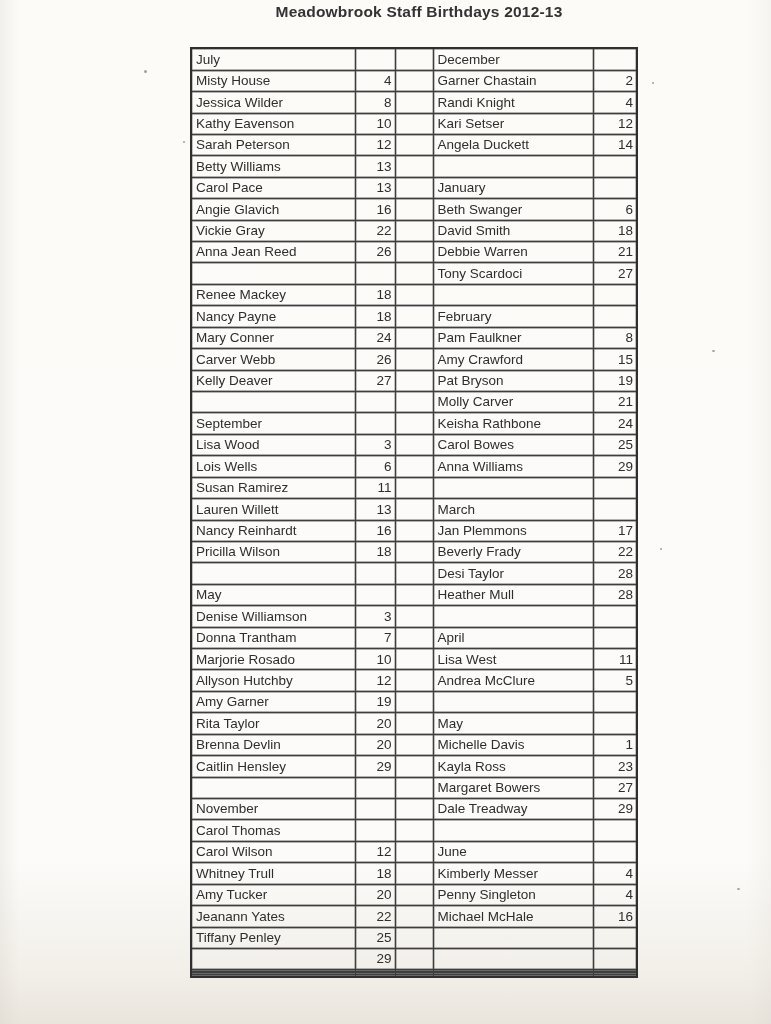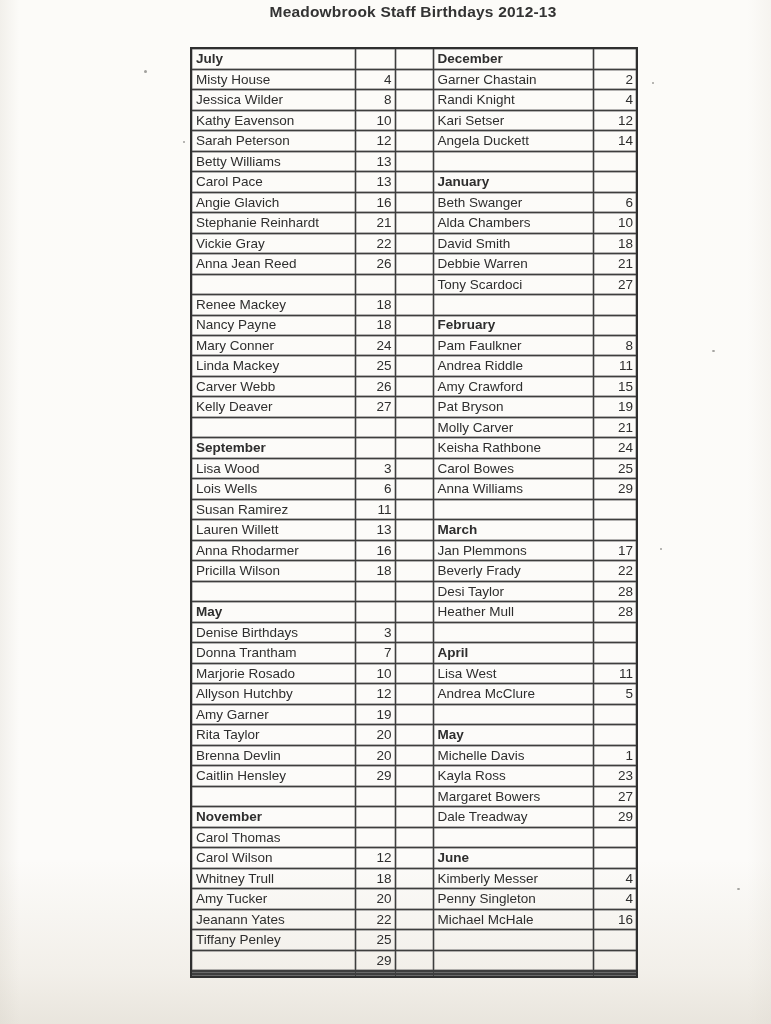--- a/index.html
+++ b/index.html
@@ -15,21 +15,21 @@
     background: linear-gradient(180deg, #fcfbf8 0%, #fcfbf9 84%, #f2efe9 95%, #e9e5dd 100%);
   }
   .page-sheet {
     position: absolute;
     inset: 0;
     background:
       linear-gradient(90deg, rgba(210,205,195,0.25) 0%, rgba(255,255,255,0) 2.5%, rgba(255,255,255,0) 97%, rgba(215,210,200,0.18) 100%);
   }
   .doc-title {
     position: absolute;
-    left: 190px;
+    left: 196px;
     top: 3px;
     width: 446px;
     margin: 0;
     text-align: center;
     font-size: 15.5px;
     font-weight: bold;
     letter-spacing: 0.2px;
     color: #333333;
   }
   table.bday-table {
@@ -53,21 +53,21 @@
     vertical-align: middle;
     line-height: 1;
   }
   table.bday-table {
     border: 2px solid #2f2f2f;
   }
   td.cell-name { text-align: left; }
   td.cell-day  { text-align: right; }
   td.cell-gap  { padding: 0; }
   td.month-cell {
-    font-weight: bold;
+    font-weight: normal;
     color: #262626;
   }
   .scan-speck {
     position: absolute;
     width: 3px;
     height: 3px;
     border-radius: 50%;
     background: #8a8a86;
     opacity: 0.8;
   }
@@ -143,27 +143,20 @@
           <td class="cell-day"></td>
         </tr>
         <tr>
           <td class="cell-name">Angie Glavich</td>
           <td class="cell-day">16</td>
           <td class="cell-gap"></td>
           <td class="cell-name">Beth Swanger</td>
           <td class="cell-day">6</td>
         </tr>
         <tr>
-          <td class="cell-name">Stephanie Reinhardt</td>
-          <td class="cell-day">21</td>
-          <td class="cell-gap"></td>
-          <td class="cell-name">Alda Chambers</td>
-          <td class="cell-day">10</td>
-        </tr>
-        <tr>
           <td class="cell-name">Vickie Gray</td>
           <td class="cell-day">22</td>
           <td class="cell-gap"></td>
           <td class="cell-name">David Smith</td>
           <td class="cell-day">18</td>
         </tr>
         <tr>
           <td class="cell-name">Anna Jean Reed</td>
           <td class="cell-day">26</td>
           <td class="cell-gap"></td>
@@ -192,27 +185,20 @@
           <td class="cell-day"></td>
         </tr>
         <tr>
           <td class="cell-name">Mary Conner</td>
           <td class="cell-day">24</td>
           <td class="cell-gap"></td>
           <td class="cell-name">Pam Faulkner</td>
           <td class="cell-day">8</td>
         </tr>
         <tr>
-          <td class="cell-name">Linda Mackey</td>
-          <td class="cell-day">25</td>
-          <td class="cell-gap"></td>
-          <td class="cell-name">Andrea Riddle</td>
-          <td class="cell-day">11</td>
-        </tr>
-        <tr>
           <td class="cell-name">Carver Webb</td>
           <td class="cell-day">26</td>
           <td class="cell-gap"></td>
           <td class="cell-name">Amy Crawford</td>
           <td class="cell-day">15</td>
         </tr>
         <tr>
           <td class="cell-name">Kelly Deaver</td>
           <td class="cell-day">27</td>
           <td class="cell-gap"></td>
@@ -255,21 +241,21 @@
           <td class="cell-day"></td>
         </tr>
         <tr>
           <td class="cell-name">Lauren Willett</td>
           <td class="cell-day">13</td>
           <td class="cell-gap"></td>
           <td class="cell-name month-cell">March</td>
           <td class="cell-day"></td>
         </tr>
         <tr>
-          <td class="cell-name">Anna Rhodarmer</td>
+          <td class="cell-name">Nancy Reinhardt</td>
           <td class="cell-day">16</td>
           <td class="cell-gap"></td>
           <td class="cell-name">Jan Plemmons</td>
           <td class="cell-day">17</td>
         </tr>
         <tr>
           <td class="cell-name">Pricilla Wilson</td>
           <td class="cell-day">18</td>
           <td class="cell-gap"></td>
           <td class="cell-name">Beverly Frady</td>
@@ -283,21 +269,21 @@
           <td class="cell-day">28</td>
         </tr>
         <tr>
           <td class="cell-name month-cell">May</td>
           <td class="cell-day"></td>
           <td class="cell-gap"></td>
           <td class="cell-name">Heather Mull</td>
           <td class="cell-day">28</td>
         </tr>
         <tr>
-          <td class="cell-name">Denise Birthdays</td>
+          <td class="cell-name">Denise Williamson</td>
           <td class="cell-day">3</td>
           <td class="cell-gap"></td>
           <td class="cell-name"></td>
           <td class="cell-day"></td>
         </tr>
         <tr>
           <td class="cell-name">Donna Trantham</td>
           <td class="cell-day">7</td>
           <td class="cell-gap"></td>
           <td class="cell-name month-cell">April</td>

